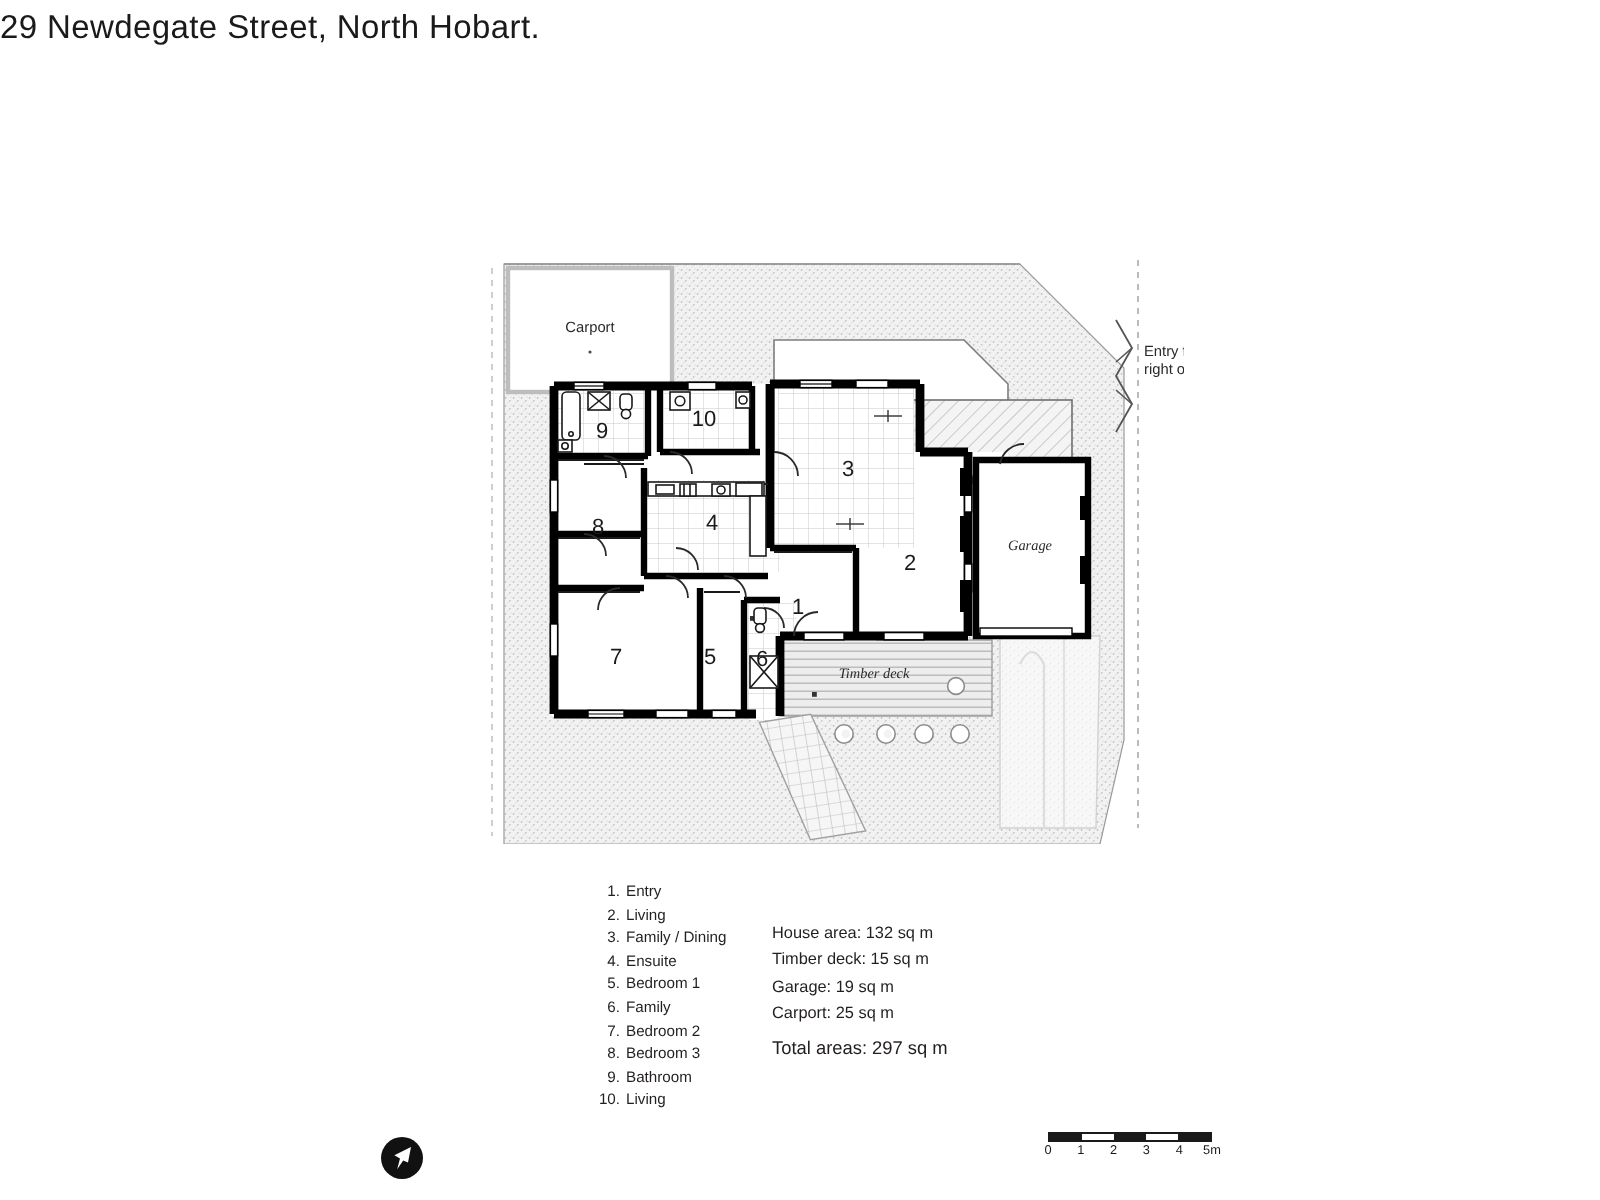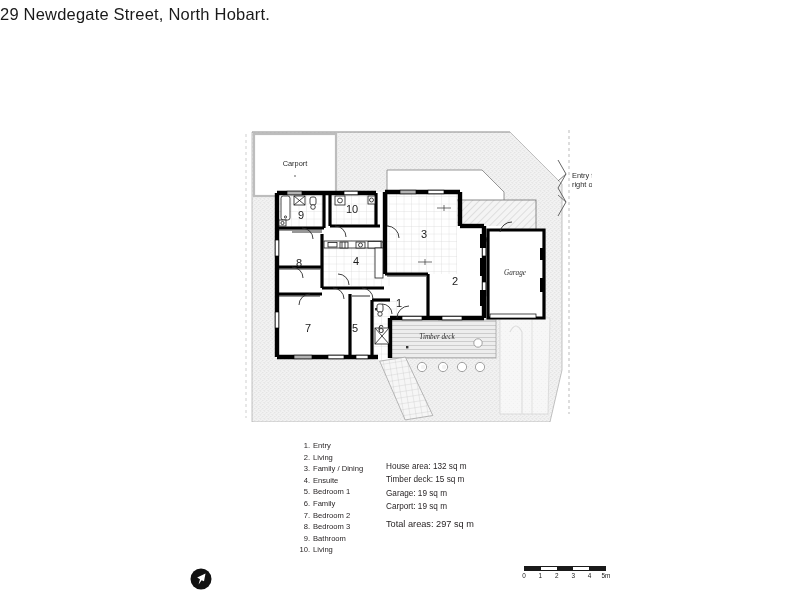--- a/index.html
+++ b/index.html
@@ -442,21 +442,21 @@
     <div class="row">
       <span class="num">10.</span>
       <span class="nm">Living</span>
     </div>
   </div>
 
   <div id="areas">
     <div>House area: 132 sq m</div>
     <div>Timber deck: 15 sq m</div>
     <div>Garage: 19 sq m</div>
-    <div>Carport: 19 sq m</div>
+    <div>Carport: 25 sq m</div>
     <div class="total">Total areas: 297 sq m</div>
   </div>
 
   <div id="compass">
     <svg width="22" height="22" viewBox="0 0 22 22" xmlns="http://www.w3.org/2000/svg">
       <circle cx="11" cy="11" r="10.5" fill="#111111"></circle>
       <path d="M15.5 5.5 L7.2 9.6 L10.0 11.2 L8.6 16.6 L11.6 12.3 L14.0 13.2 Z" fill="#ffffff"></path>
     </svg>
   </div>
 

